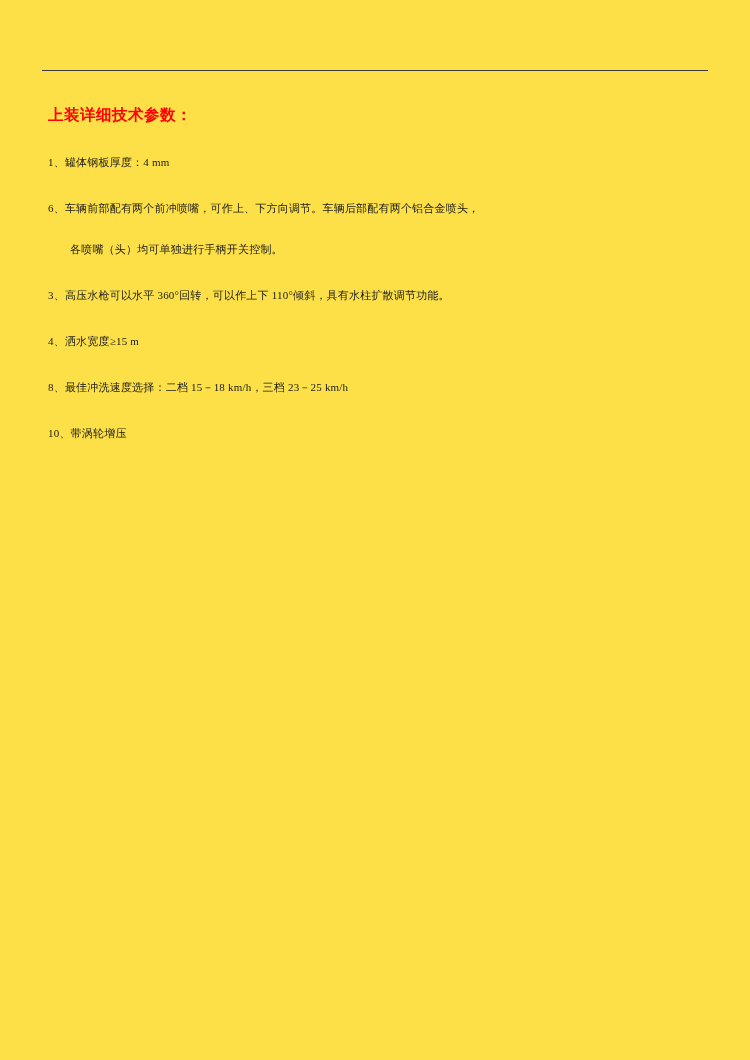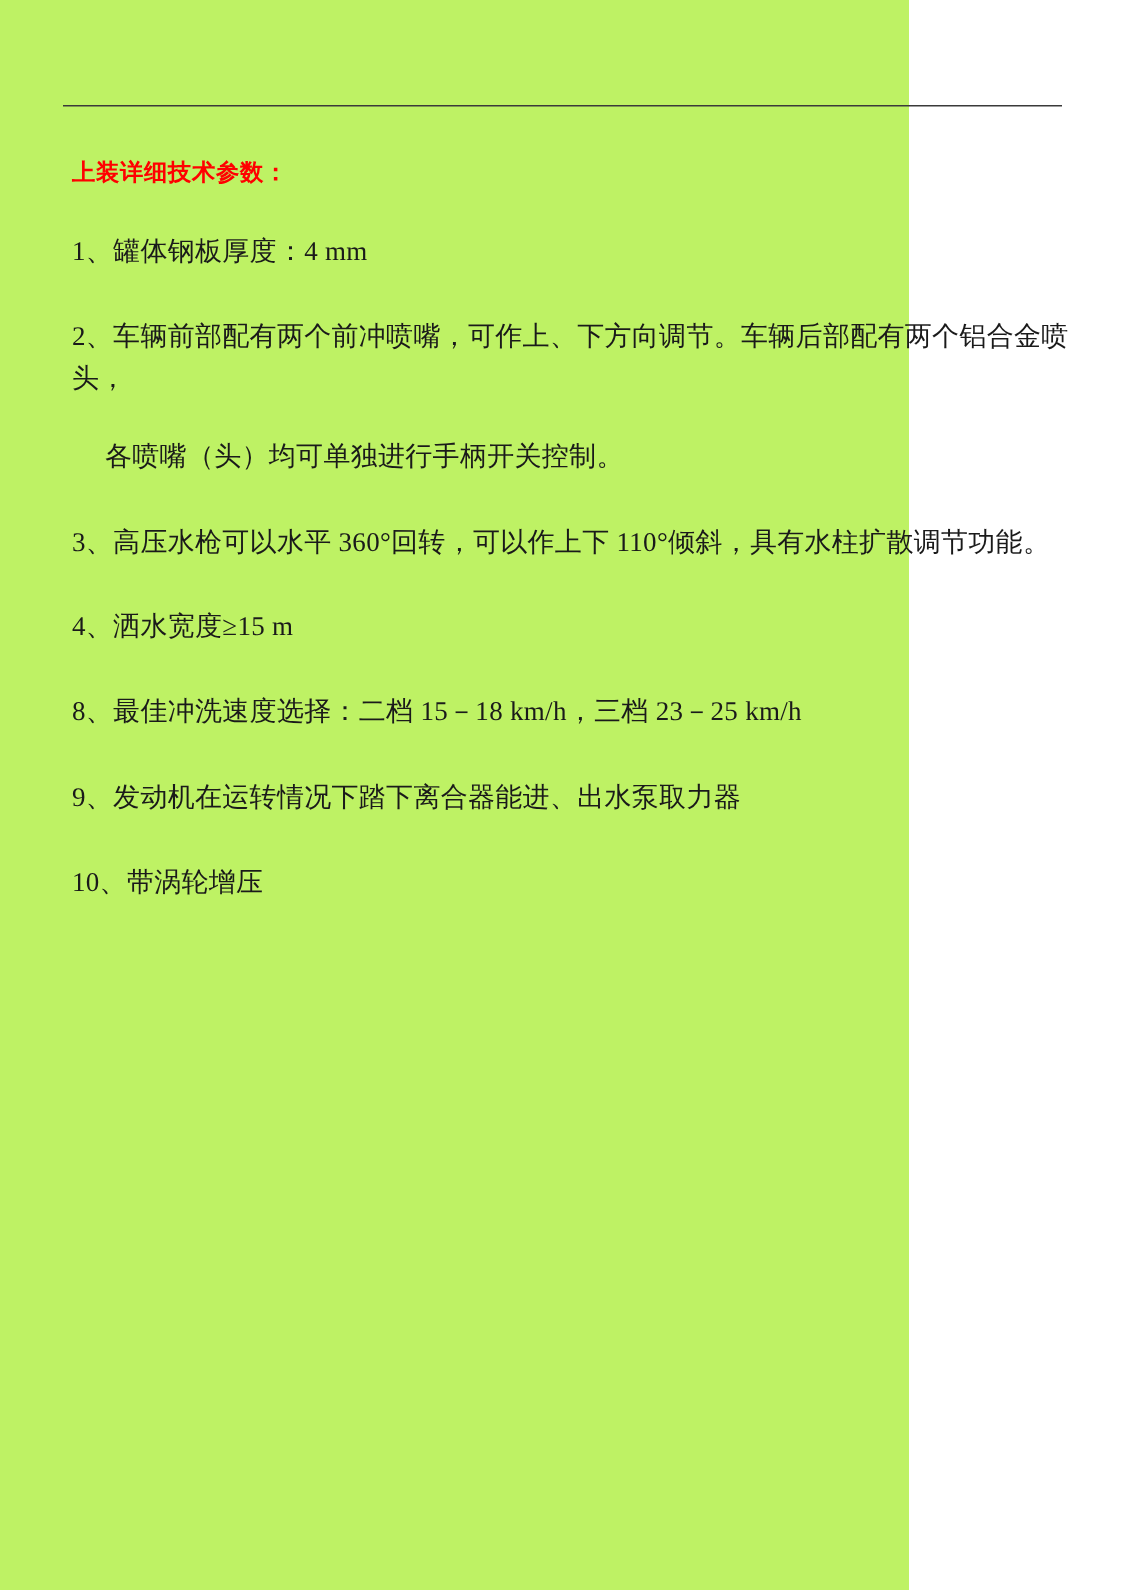--- a/index.html
+++ b/index.html
@@ -11,23 +11,23 @@
     width: 750px;
     height: 1060px;
     position: relative;
     font-family: "Liberation Serif", "DejaVu Serif", serif;
     color: #000000;
   }
   .page {
     position: absolute;
     left: 0;
     top: 0;
-    width: 606px;
+    width: 750px;
     height: 1060px;
-    background: #bef264;
+    background: #fde047;
     box-sizing: border-box;
   }
   .top-rule {
     position: absolute;
     left: 42px;
     top: 70px;
     width: 666px;
     height: 0;
     border-top: 1px solid #3a3a3a;
   }
@@ -39,21 +39,21 @@
   }
   .heading {
     color: #ff0000;
     font-family: "Liberation Sans", "DejaVu Sans", sans-serif;
     font-weight: bold;
     font-size: 15.5px;
     letter-spacing: 0.5px;
     margin: 0 0 28px 6px;
   }
   .item {
-    font-size: 18px;
+    font-size: 11px;
     line-height: 1.55;
     margin: 0 0 29px 6px;
     color: #1a1a1a;
     letter-spacing: 0.2px;
   }
   .item .indent-line {
     display: block;
     padding-left: 22px;
     margin-top: 24px;
   }
@@ -67,41 +67,38 @@
 
   <div class="content">
 
     <div class="heading">上装详细技术参数：</div>
 
     <p class="item">
       <span>1、罐体钢板厚度：4 mm</span>
     </p>
 
     <p class="item">
-      <span>2、车辆前部配有两个前冲喷嘴，可作上、下方向调节。车辆后部配有两个铝合金喷头，</span>
+      <span>6、车辆前部配有两个前冲喷嘴，可作上、下方向调节。车辆后部配有两个铝合金喷头，</span>
       <span class="indent-line">各喷嘴（头）均可单独进行手柄开关控制。</span>
     </p>
 
     <p class="item">
       <span>3、高压水枪可以水平 360°回转，可以作上下 110°倾斜，具有水柱扩散调节功能。</span>
     </p>
 
     <p class="item">
       <span>4、洒水宽度≥15 m</span>
     </p>
 
 
 
 
     <p class="item">
       <span>8、最佳冲洗速度选择：二档 15－18 km/h，三档 23－25 km/h</span>
     </p>
 
-    <p class="item">
-      <span>9、发动机在运转情况下踏下离合器能进、出水泵取力器</span>
-    </p>
 
     <p class="item">
       <span>10、带涡轮增压</span>
     </p>
 
   </div>
 </div>
 
 </body></html>

